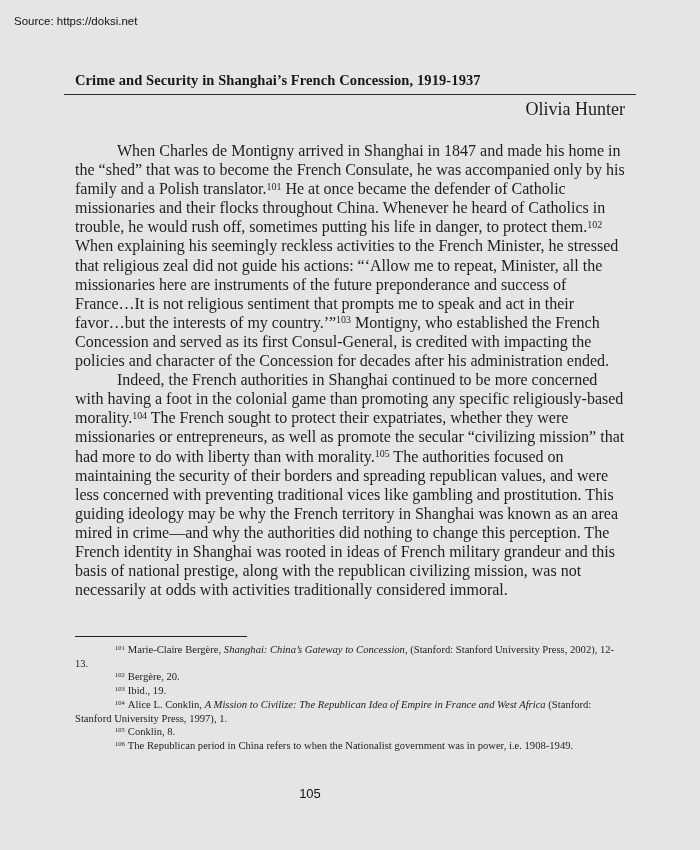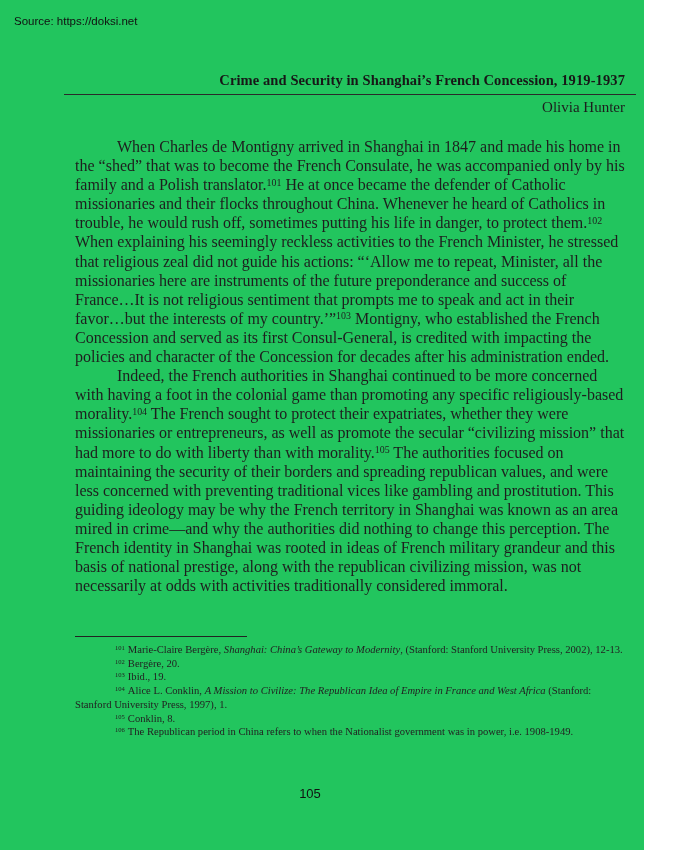--- a/index.html
+++ b/index.html
@@ -5,23 +5,23 @@
   html, body {
     margin: 0;
     padding: 0;
     background: #ffffff;
     width: 700px;
     height: 850px;
     overflow: hidden;
   }
   .page {
     position: relative;
-    width: 644px;
+    width: 700px;
     height: 850px;
-    background: #22c55e;
+    background: #e5e5e5;
     font-family: "Liberation Serif", serif;
     color: #1d1d1d;
   }
   .source {
     position: absolute;
     top: 15px;
     left: 14px;
     font-family: "Liberation Sans", sans-serif;
     font-size: 11.5px;
     color: #111111;
@@ -31,30 +31,29 @@
     top: 72px;
     left: 75px;
     width: 550px;
   }
   .title {
     margin: 0;
     font-size: 14.5px;
     font-weight: bold;
     color: #171717;
     letter-spacing: 0.1px;
-    text-align: right;
   }
   .rule {
     height: 0;
     border-bottom: 1.5px solid #2a2a2a;
     margin: 5px -11px 0 -11px;
   }
   .author {
     text-align: right;
-    font-size: 15px;
+    font-size: 18px;
     margin-top: 4px;
     color: #1d1d1d;
   }
   .body-text {
     margin-top: 21px;
   }
   .para {
     margin: 0;
     font-size: 16px;
     line-height: 19.1px;
@@ -116,21 +115,21 @@
 
     <div class="body-text">
       <p class="para">When Charles de Montigny arrived in Shanghai in 1847 and made his home in the “shed” that was to become the French Consulate, he was accompanied only by his family and a Polish translator.<sup>101</sup> He at once became the defender of Catholic missionaries and their flocks throughout China. Whenever he heard of Catholics in trouble, he would rush off, sometimes putting his life in danger, to protect them.<sup>102</sup> When explaining his seemingly reckless activities to the French Minister, he stressed that religious zeal did not guide his actions: “‘Allow me to repeat, Minister, all the missionaries here are instruments of the future preponderance and success of France…It is not religious sentiment that prompts me to speak and act in their favor…but the interests of my country.’”<sup>103</sup> Montigny, who established the French Concession and served as its first Consul-General, is credited with impacting the policies and character of the Concession for decades after his administration ended.</p>
       <p class="para">Indeed, the French authorities in Shanghai continued to be more concerned with having a foot in the colonial game than promoting any specific religiously-based morality.<sup>104</sup> The French sought to protect their expatriates, whether they were missionaries or entrepreneurs, as well as promote the secular “civilizing mission” that had more to do with liberty than with morality.<sup>105</sup> The authorities focused on maintaining the security of their borders and spreading republican values, and were less concerned with preventing traditional vices like gambling and prostitution. This guiding ideology may be why the French territory in Shanghai was known as an area mired in crime—and why the authorities did nothing to change this perception. The French identity in Shanghai was rooted in ideas of French military grandeur and this basis of national prestige, along with the republican civilizing mission, was not necessarily at odds with activities traditionally considered immoral.</p>
     </div>
   </div>
 
   <div class="fn-block">
     <div class="fn-sep"></div>
     <div class="footnotes">
-      <div class="footnote"><sup>101</sup><span>Marie-Claire Bergère, <i>Shanghai: China’s Gateway to Modernity</i>, (Stanford: Stanford University Press, 2002), 12-13.</span></div>
+      <div class="footnote"><sup>101</sup><span>Marie-Claire Bergère, <i>Shanghai: China’s Gateway to Concession</i>, (Stanford: Stanford University Press, 2002), 12-13.</span></div>
       <div class="footnote"><sup>102</sup><span>Bergère, 20.</span></div>
       <div class="footnote"><sup>103</sup><span>Ibid., 19.</span></div>
       <div class="footnote"><sup>104</sup><span>Alice L. Conklin, <i>A Mission to Civilize: The Republican Idea of Empire in France and West Africa</i> (Stanford: Stanford University Press, 1997), 1.</span></div>
       <div class="footnote"><sup>105</sup><span>Conklin, 8.</span></div>
       <div class="footnote"><sup>106</sup><span>The Republican period in China refers to when the Nationalist government was in power, i.e. 1908-1949.</span></div>
     </div>
   </div>
 
   <div class="page-number">105</div>
 

